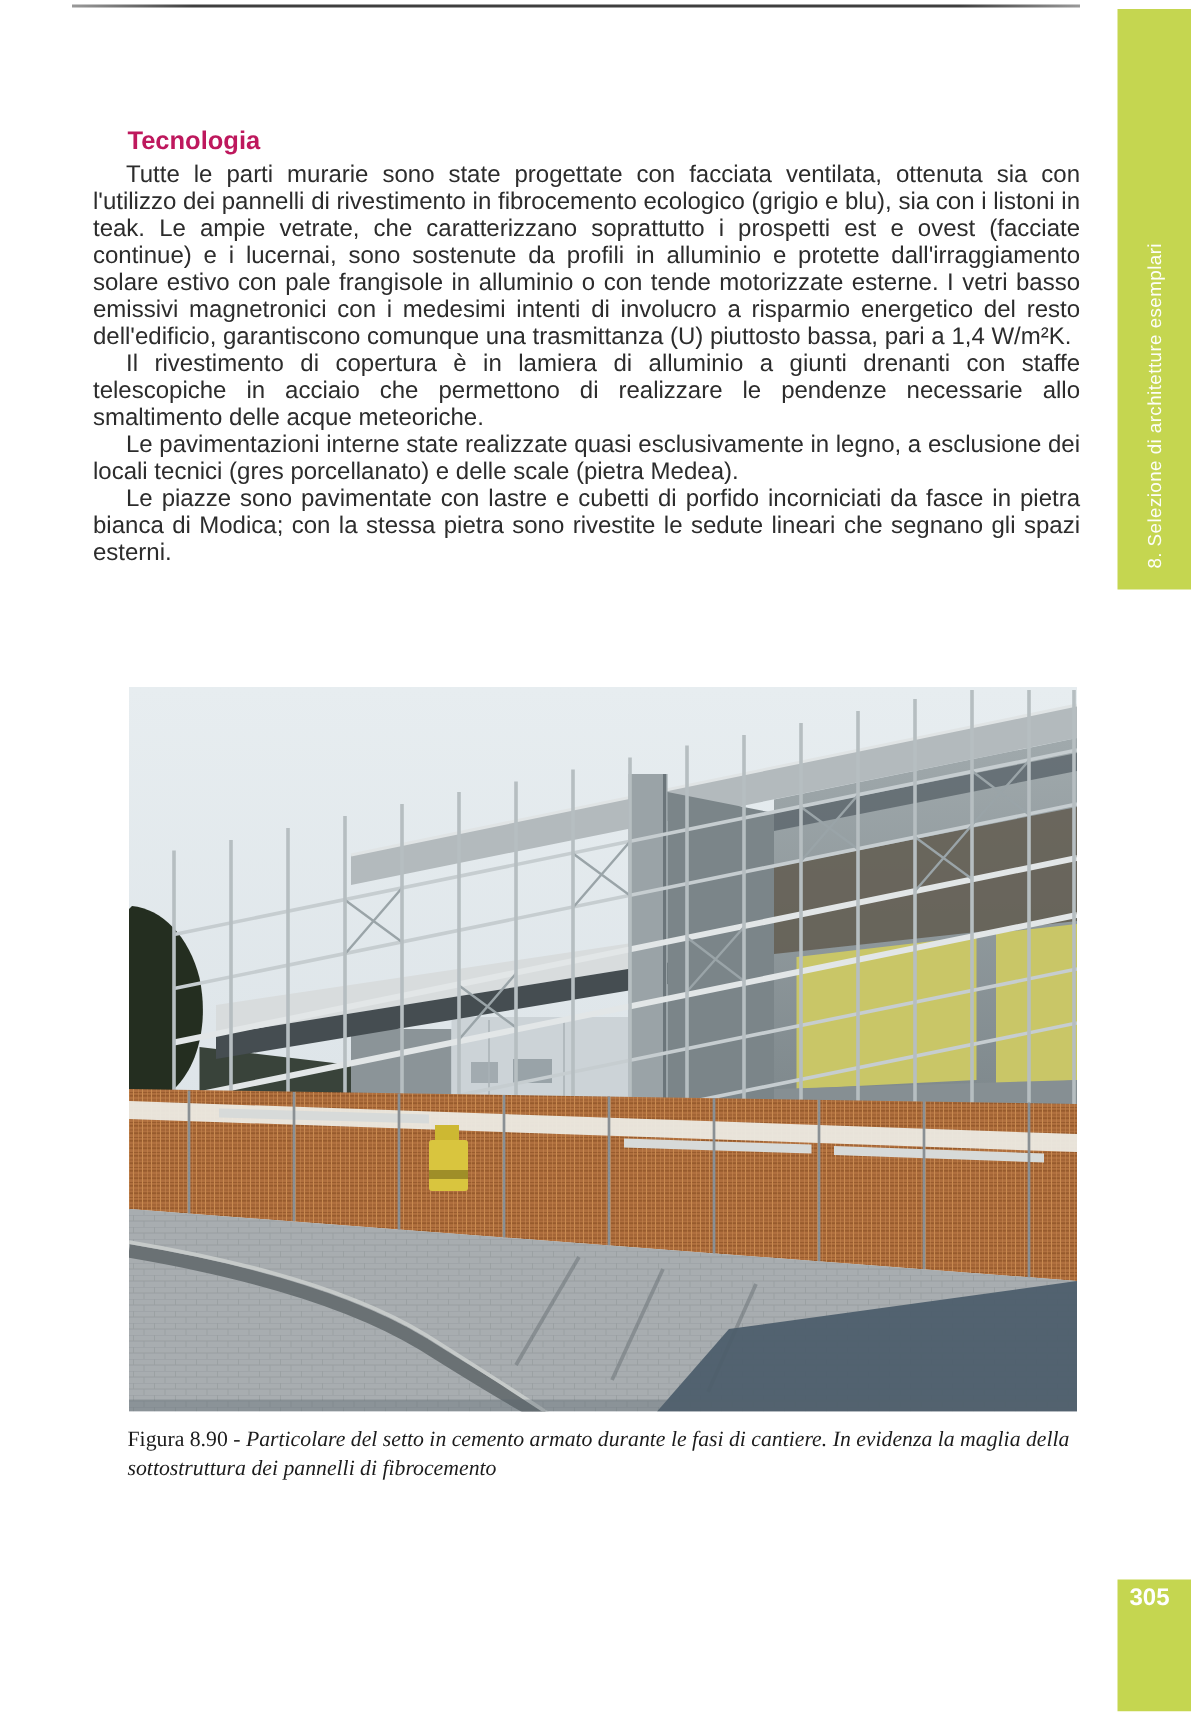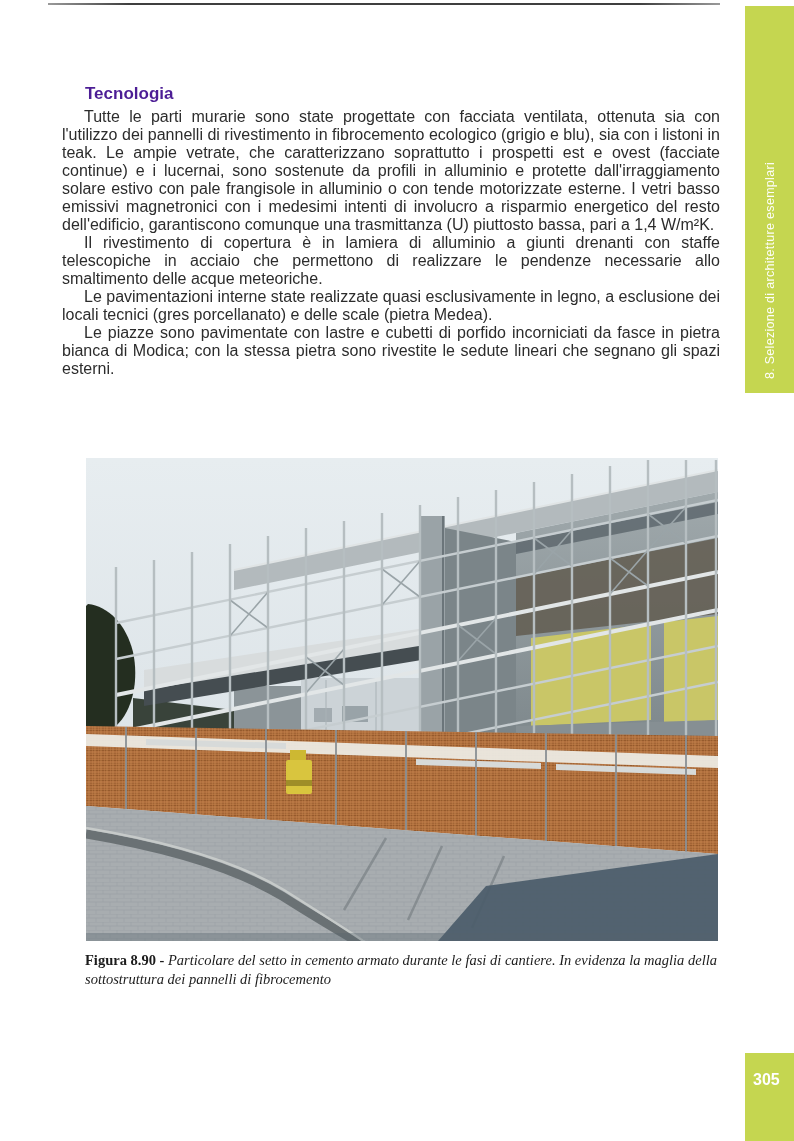--- a/index.html
+++ b/index.html
@@ -15,38 +15,38 @@
     position:absolute;left:745px;top:6px;width:49px;height:387px;
     background:#c5d650;
   }
   .chapter-tab span{
     position:absolute;bottom:14px;left:50%;
     writing-mode:vertical-rl;transform:translateX(-50%) rotate(180deg);
     color:rgba(255,255,255,.96);font-size:12.5px;letter-spacing:.3px;white-space:nowrap;
   }
   .heading{
     position:absolute;left:85px;top:84px;margin:0;
-    font-size:17px;font-weight:bold;color:#4c1d95;
+    font-size:17px;font-weight:bold;color:#be185d;
   }
   .bodytext{
     position:absolute;left:62px;top:108px;width:658px;
     font-size:16px;line-height:18px;color:#2c2c2c;text-align:justify;
   }
   .bodytext p{margin:0;text-indent:22px;}
   .figure{position:absolute;left:86px;top:458px;width:632px;margin:0;}
   .figure svg{display:block;}
   .caption{
     position:absolute;left:85px;top:951px;width:648px;
     font-family:"Liberation Serif",serif;font-size:14.5px;line-height:19px;color:#1c1c1c;
   }
-  .caption .cap-label{font-weight:bold;font-style:normal;margin-top:16px;}
+  .caption .cap-label{font-weight:normal;font-style:normal;margin-top:16px;}
   .caption .cap-text{font-style:italic;font-family:Liberation Serif, serif;}
   .pagenum-box{
     position:absolute;left:745px;top:1053px;width:49px;height:88px;
-    background:#c5d650;box-sizing:border-box;padding:18px 0 0 8px;
+    background:#c5d650;box-sizing:border-box;padding:4px 0 0 8px;
   }
   .pagenum-box span{color:#ffffff;font-weight:bold;font-size:16px;}
 </style>
 </head>
 <body>
 
 <div class="top-rule"></div>
 
 <div class="chapter-tab">
   <span>8. Selezione di architetture esemplari</span>

